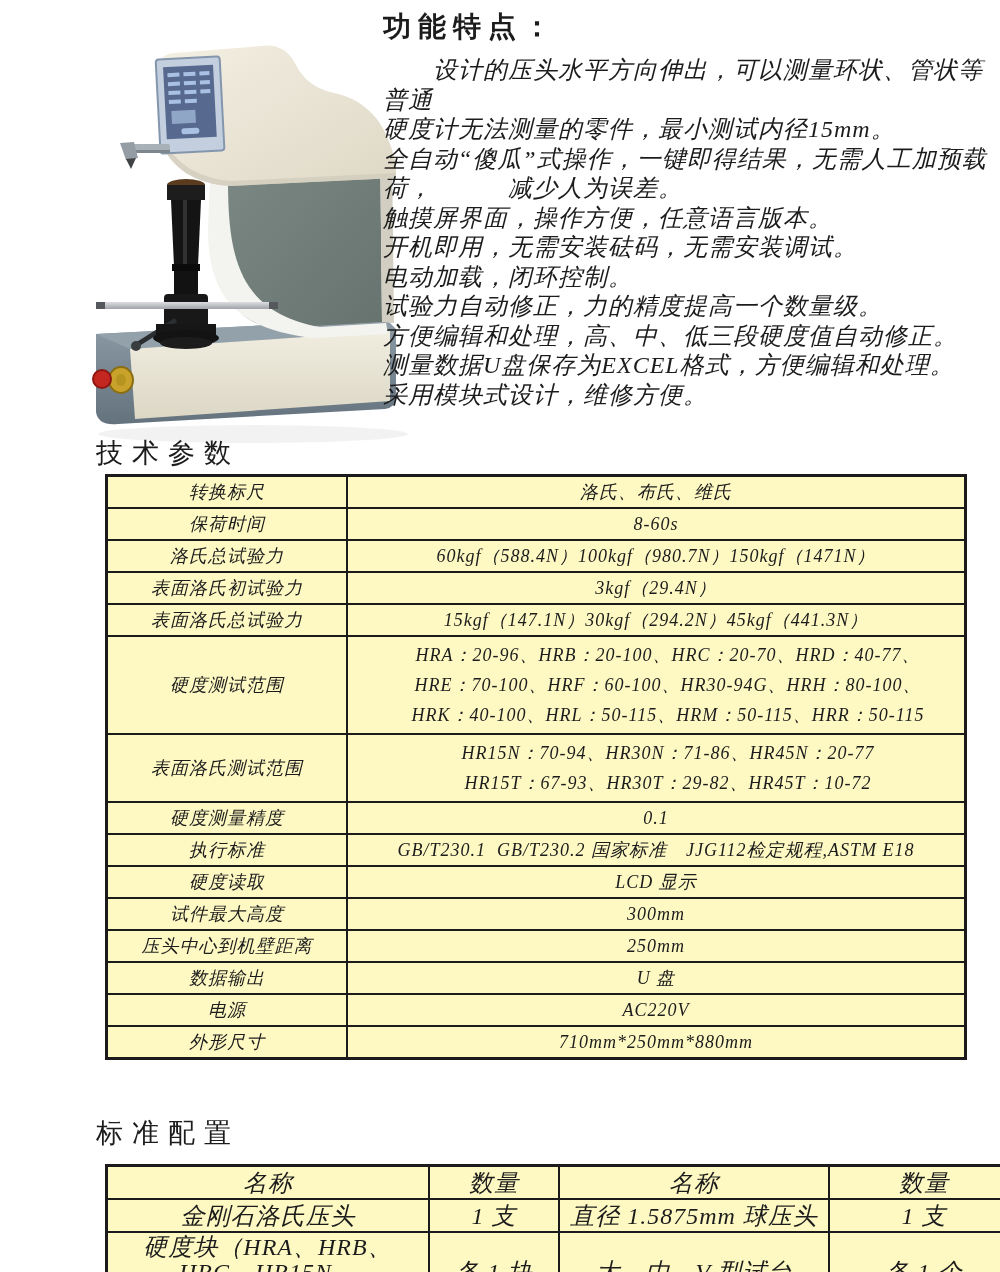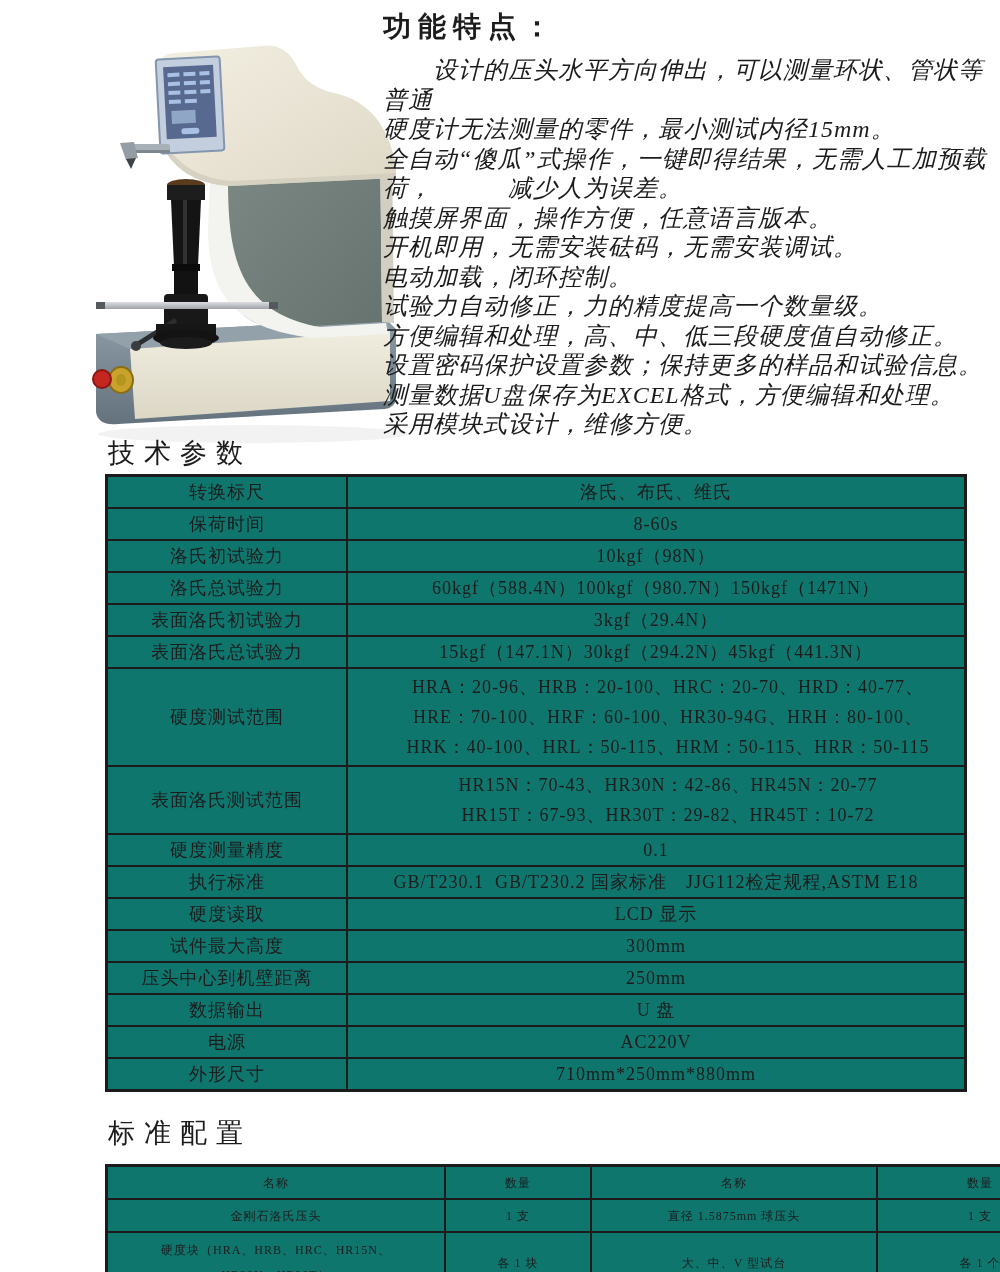--- a/index.html
+++ b/index.html
@@ -15,39 +15,39 @@
   .features{position:absolute;left:383px;top:8px;width:612px;}
   .features-title{
     font-size:28px;letter-spacing:7px;line-height:38px;margin:0 0 10px 0;
     font-weight:700;
   }
   .feature-line{
     font-size:24px;line-height:29.5px;letter-spacing:1px;white-space:pre-wrap;font-style:italic;
   }
   
   .section-heading{
-    position:absolute;left:108px;font-size:27px;letter-spacing:9px;
+    position:absolute;left:96px;font-size:27px;letter-spacing:9px;
     font-weight:400;line-height:34px;margin:0;
   }
   #tech-heading{top:436px;}
   #config-heading{top:1116px;}
   
-  table{border-collapse:collapse;table-layout:fixed;background:#0f766e;}
+  table{border-collapse:collapse;table-layout:fixed;background:#fef9c3;font-style:italic;}
   .tech-table{position:absolute;left:105px;top:474px;width:862px;border:3px solid #1b1b1b;}
   .tech-table td{
     border:2px solid #1b1b1b;text-align:center;vertical-align:middle;
     font-size:18px;line-height:24px;letter-spacing:1px;padding:3px 8px;
     white-space:pre-wrap;
   }
   .tech-table td.lbl{width:222px;}
   .tech-table td.ml{line-height:30px;padding-left:32px;}
   .config-table{position:absolute;left:105px;top:1164px;width:860px;border:3px solid #1b1b1b;}
   .config-table td{
     border:2px solid #1b1b1b;text-align:center;vertical-align:middle;
-    font-size:12px;line-height:22px;letter-spacing:1px;padding:2px 14px;
+    font-size:24px;line-height:22px;letter-spacing:1px;padding:2px 6px;
     white-space:pre-wrap;
   }
   .config-table .c1{width:308px;}
   .config-table .c2{width:116px;}
   .config-table .c3{width:256px;}
   .config-table .c4{width:176px;}
   .config-table tr.tall td{height:56px;line-height:25px;}
   .config-table tr.short td{height:27px;}
 </style>
 </head>
@@ -156,40 +156,35 @@
   <h1 class="features-title">功能特点：</h1>
   <div class="feature-line">　　设计的压头水平方向伸出，可以测量环状、管状等普通</div>
   <div class="feature-line">硬度计无法测量的零件，最小测试内径15mm。</div>
   <div class="feature-line">全自动“傻瓜”式操作，一键即得结果，无需人工加预载</div>
   <div class="feature-line">荷，　　　减少人为误差。</div>
   <div class="feature-line">触摸屏界面，操作方便，任意语言版本。</div>
   <div class="feature-line">开机即用，无需安装砝码，无需安装调试。</div>
   <div class="feature-line">电动加载，闭环控制。</div>
   <div class="feature-line">试验力自动修正，力的精度提高一个数量级。</div>
   <div class="feature-line">方便编辑和处理，高、中、低三段硬度值自动修正。</div>
-  <div class="feature-line">设置密码保护设置参数；保持更多的样品和试验信息。</div>
   <div class="feature-line">测量数据U盘保存为EXCEL格式，方便编辑和处理。</div>
   <div class="feature-line">采用模块式设计，维修方便。</div>
 </section>
 
 <h2 class="section-heading" id="tech-heading">技术参数</h2>
 
 <table class="tech-table">
   <tbody>
     <tr>
         <td class="lbl">转换标尺</td>
         <td>洛氏、布氏、维氏</td>
       </tr>
     <tr>
         <td class="lbl">保荷时间</td>
         <td>8-60s</td>
-      </tr>
-    <tr>
-        <td class="lbl">洛氏初试验力</td>
-        <td>10kgf（98N）</td>
       </tr>
     <tr>
         <td class="lbl">洛氏总试验力</td>
         <td>60kgf（588.4N）100kgf（980.7N）150kgf（1471N）</td>
       </tr>
     <tr>
         <td class="lbl">表面洛氏初试验力</td>
         <td>3kgf（29.4N）</td>
       </tr>
     <tr>
@@ -197,21 +192,21 @@
         <td>15kgf（147.1N）30kgf（294.2N）45kgf（441.3N）</td>
       </tr>
     <tr>
         <td class="lbl">硬度测试范围</td>
         <td class="ml">HRA：20-96、HRB：20-100、HRC：20-70、HRD：40-77、
 HRE：70-100、HRF：60-100、HR30-94G、HRH：80-100、
 HRK：40-100、HRL：50-115、HRM：50-115、HRR：50-115</td>
       </tr>
     <tr>
         <td class="lbl">表面洛氏测试范围</td>
-        <td class="ml">HR15N：70-43、HR30N：42-86、HR45N：20-77
+        <td class="ml">HR15N：70-94、HR30N：71-86、HR45N：20-77
 HR15T：67-93、HR30T：29-82、HR45T：10-72</td>
       </tr>
     <tr>
         <td class="lbl">硬度测量精度</td>
         <td>0.1</td>
       </tr>
     <tr>
         <td class="lbl">执行标准</td>
         <td>GB/T230.1  GB/T230.2 国家标准　JJG112检定规程,ASTM E18</td>
       </tr>

